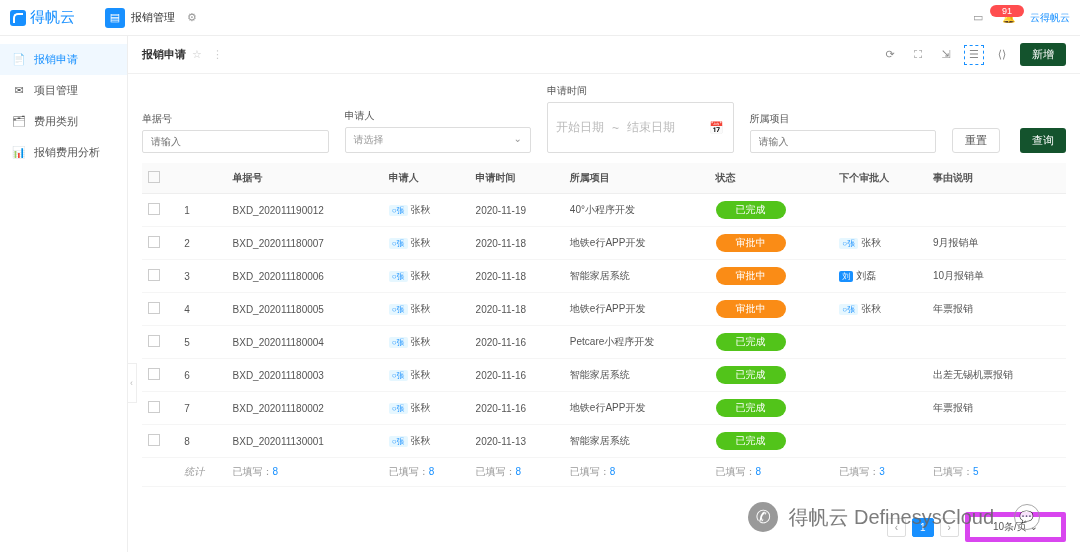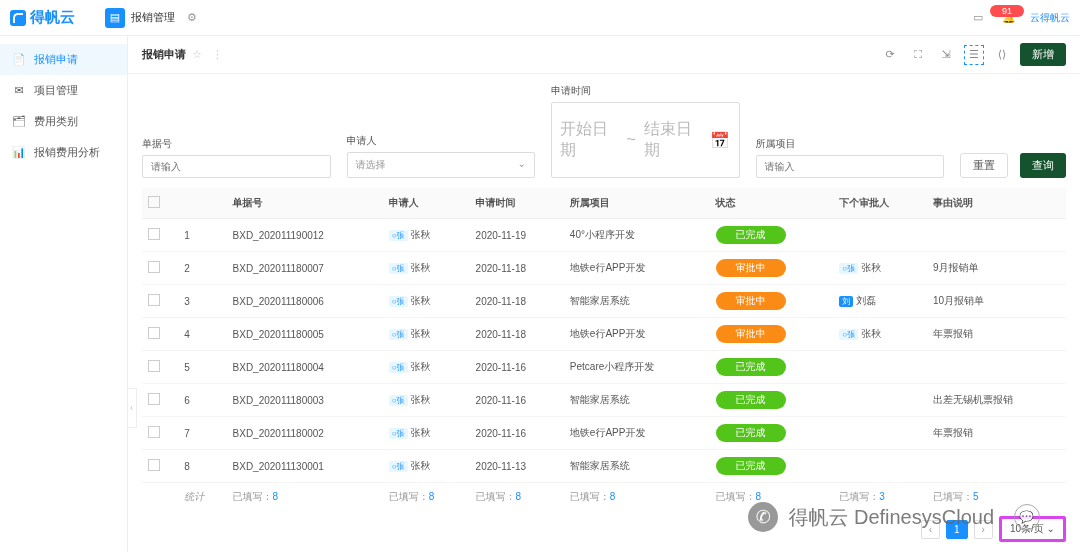--- a/index.html
+++ b/index.html
@@ -1,18 +1,18 @@
 <!DOCTYPE html>
 <html><head>
 <meta charset="utf-8">
 <style>
 *{box-sizing:border-box;margin:0;padding:0;font-family:"Microsoft YaHei",Arial,sans-serif}
 body{background:#fff;font-size:11px;color:#333;width:1080px;height:552px;overflow:hidden;position:relative}
 .topbar{height:36px;border-bottom:1px solid #eee;display:flex;align-items:center;padding:0 10px}
-.logo{color:#1890ff;font-size:15px;font-weight:bold;display:flex;align-items:center;gap:4px}
+.logo{color:#1890ff;font-size:15px;font-weight:normal;display:flex;align-items:center;gap:4px}
 .logo-icon{width:16px;height:16px;background:#1890ff;border-radius:3px;display:inline-block;position:relative}
 .logo-icon::after{content:"";position:absolute;width:8px;height:8px;border:2px solid #fff;border-right:none;border-bottom:none;border-radius:50% 0 0 0;top:3px;left:3px}
 .app-tab{margin-left:30px;display:flex;align-items:center;gap:6px;color:#333;font-size:11px}
 .app-tab-icon{width:20px;height:20px;background:#1890ff;border-radius:3px;display:flex;align-items:center;justify-content:center;color:#fff}
 .gear{color:#999;margin-left:6px}
 .top-right{margin-left:auto;display:flex;align-items:center;gap:14px;color:#999}
 .bell{position:relative}
 .badge{position:absolute;top:-6px;right:-8px;background:#ff4d4f;color:#fff;border-radius:8px;padding:0 12px;font-size:9px;line-height:12px}
 .user{color:#1890ff;font-size:10px}
 .layout{display:flex;height:calc(100% - 36px)}
@@ -27,40 +27,40 @@
 .dots{color:#ccc;margin-left:10px}
 .header-actions{margin-left:auto;display:flex;align-items:center;gap:8px;color:#888}
 .hact{width:20px;height:20px;display:flex;align-items:center;justify-content:center;cursor:pointer}
 .hact.sel{border:1px dashed #1890ff}
 .btn-primary{background:#14532d;color:#fff;border:none;padding:4px 12px;border-radius:3px;font-size:11px;cursor:pointer}
 .btn-default{background:#fff;color:#555;border:1px solid #ddd;padding:4px 12px;border-radius:3px;font-size:11px;cursor:pointer}
 .filters{display:flex;gap:16px;padding:10px 14px;align-items:flex-end}
 .filter{display:flex;flex-direction:column;gap:4px;flex:1}
 .filter label{font-size:10px;color:#555}
 .filter input,.filter .sel{border:1px solid #ddd;padding:5px 8px;font-size:10px;border-radius:2px;color:#999;background:#fff}
-.date-range{display:flex;align-items:center;border:1px solid #ddd;border-radius:2px;padding:16px 8px;font-size:16px;color:#bbb;gap:8px}
-.filter-btns{display:flex;gap:12px}
+.date-range{display:flex;align-items:center;border:1px solid #ddd;border-radius:2px;padding:16px 8px;font-size:12px;color:#bbb;gap:8px}
+.filter-btns{display:flex;gap:20px}
 .table-wrap{flex:1;padding:0 14px;overflow:auto;position:relative}
 table{width:100%;border-collapse:collapse;font-size:10px}
 th{text-align:left;padding:8px 6px;background:#fafafa;color:#555;font-weight:600;border-bottom:1px solid #eee}
 td{padding:7px 6px;border-bottom:1px solid #f5f5f5;color:#555}
 .chk{width:12px;height:12px;border:1px solid #ccc;display:inline-block}
 .person-tag{display:inline-flex;align-items:center;gap:3px}
 .ptag{font-size:8px;padding:0 3px;border-radius:2px;background:#e6f7ff;color:#1890ff}
 .ptag.blue{background:#1890ff;color:#fff}
 .status{padding:2px 20px;border-radius:10px;color:#fff;font-size:10px;display:inline-block}
 .status.done{background:#52c41a}
 .status.review{background:#fa8c16}
 .stats-row td{color:#999;font-size:10px}
 .stat-v{color:#1890ff}
 .collapse-handle{position:absolute;left:-1px;top:200px;width:10px;height:40px;background:#fff;border:1px solid #eee;border-left:none;display:flex;align-items:center;justify-content:center;color:#bbb;font-size:9px}
 .pagination{display:flex;justify-content:flex-end;align-items:center;gap:6px;padding:10px 14px;font-size:10px}
 .pg-btn{border:1px solid #ddd;padding:3px 7px;border-radius:2px;color:#999;cursor:pointer}
 .pg-btn.active{background:#1890ff;color:#fff;border-color:#1890ff}
-.pg-sel{border:3px solid #d946ef;padding:3px 8px;border-radius:2px;color:#555}
+.pg-sel{border:5px solid #d946ef;padding:3px 23px;border-radius:2px;color:#555}
 .watermark{position:absolute;bottom:20px;right:40px;display:flex;align-items:center;gap:10px;color:#666;font-size:20px;opacity:0.85;font-weight:500}
 .wm-icon{width:30px;height:30px;background:#888;border-radius:50%;display:flex;align-items:center;justify-content:center;color:#fff;font-size:18px}
 .wm-bubble{width:26px;height:26px;border:1.5px solid #999;border-radius:50%;display:flex;align-items:center;justify-content:center;margin-left:10px;font-size:12px;color:#999}
 </style>
 </head>
 <body>
 
 <div class="topbar">
   <div class="logo">
     <span class="logo-icon"></span>

